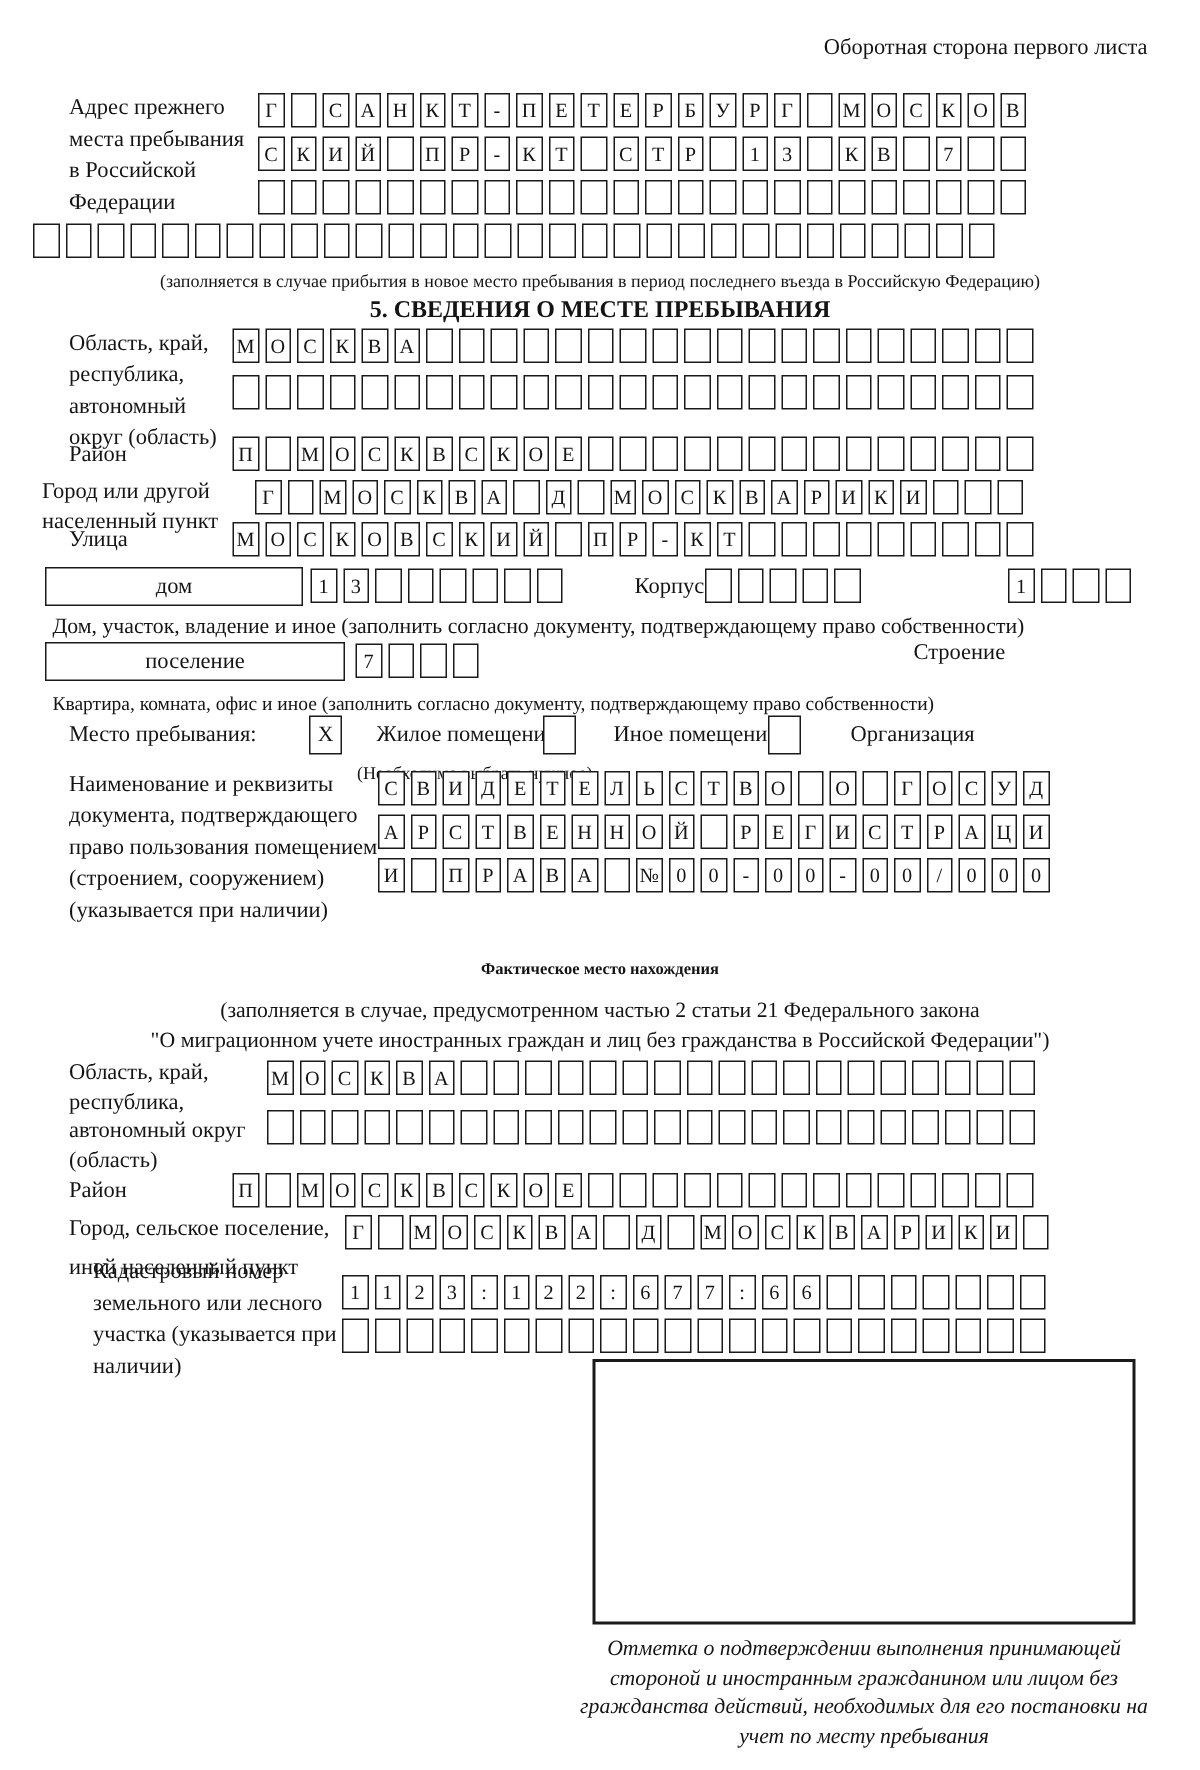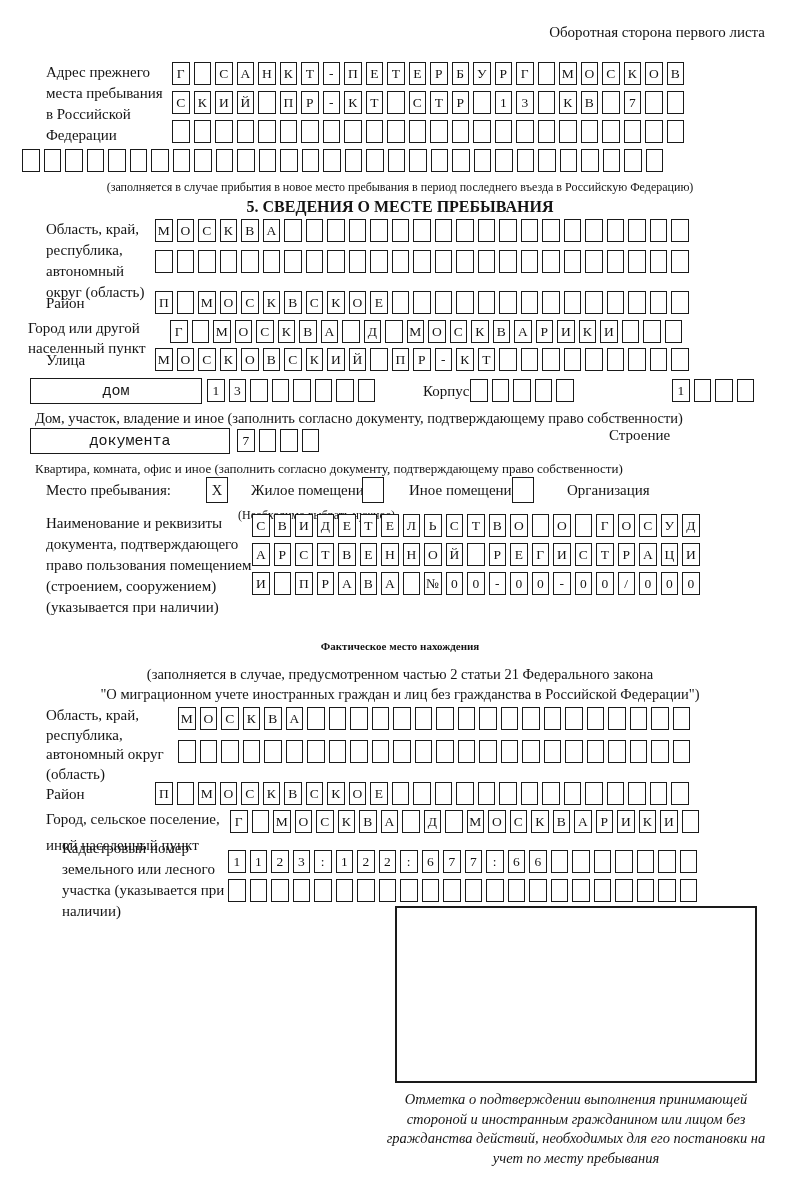--- a/index.html
+++ b/index.html
@@ -19,21 +19,21 @@
   .cell {
     flex:none;
     width:17.5px; height:23px;
     border:1.5px solid #1a1a1a;
     display:flex; align-items:center; justify-content:center;
     font-size:13.5px; font-family:"Liberation Serif","DejaVu Serif",serif;
     background:#fff;
   }
   .box-label {
     border:1.5px solid #1a1a1a; height:26px; background:#fff;
-    display:flex; align-items:center; justify-content:center; font-size:15px;font-family:Liberation Mono, monospace;
+    display:flex; align-items:center; justify-content:center; font-size:15px;
   }
   .chk {
     width:22px; height:26px; border:1.5px solid #1a1a1a; background:#fff;
     display:flex; align-items:center; justify-content:center; font-size:14.5px;
   }
   .title { font-weight:bold; font-size:16px; }
   .subtitle { font-weight:bold; font-size:11px; }
   .stamp-box { border:2px solid #1a1a1a; background:#fff; }
 </style>
 </head>
@@ -319,21 +319,21 @@
   </div>
 <div class="abs lbl" style="left:598px; top:381px;margin-top:44px;">Строение</div>
 <div class="abs cells" style="left:672px; top:379px;">
     <span class="cell">1</span>
     <span class="cell"></span>
     <span class="cell"></span>
     <span class="cell"></span>
   </div>
 <div class="abs note" style="left:35px; top:409px; font-size:14.5px;">Дом, участок, владение и иное (заполнить согласно документу, подтверждающему право собственности)</div>
 
-<div class="abs box-label" style="left:30px; top:428px; width:200px;">документа</div>
+<div class="abs box-label" style="left:30px; top:428px; width:200px;">поселение</div>
 <div class="abs cells" style="left:237px; top:429px;">
     <span class="cell">7</span>
     <span class="cell"></span>
     <span class="cell"></span>
     <span class="cell"></span>
   </div>
 <div class="abs note" style="left:35px; top:460px; font-size:13px;">Квартира, комната, офис и иное (заполнить согласно документу, подтверждающему право собственности)</div>
 
 <div class="abs lbl" style="left:35px; top:480px;">Место пребывания:</div>
 <div class="abs chk" style="left:206px; top:477px;">X</div>

